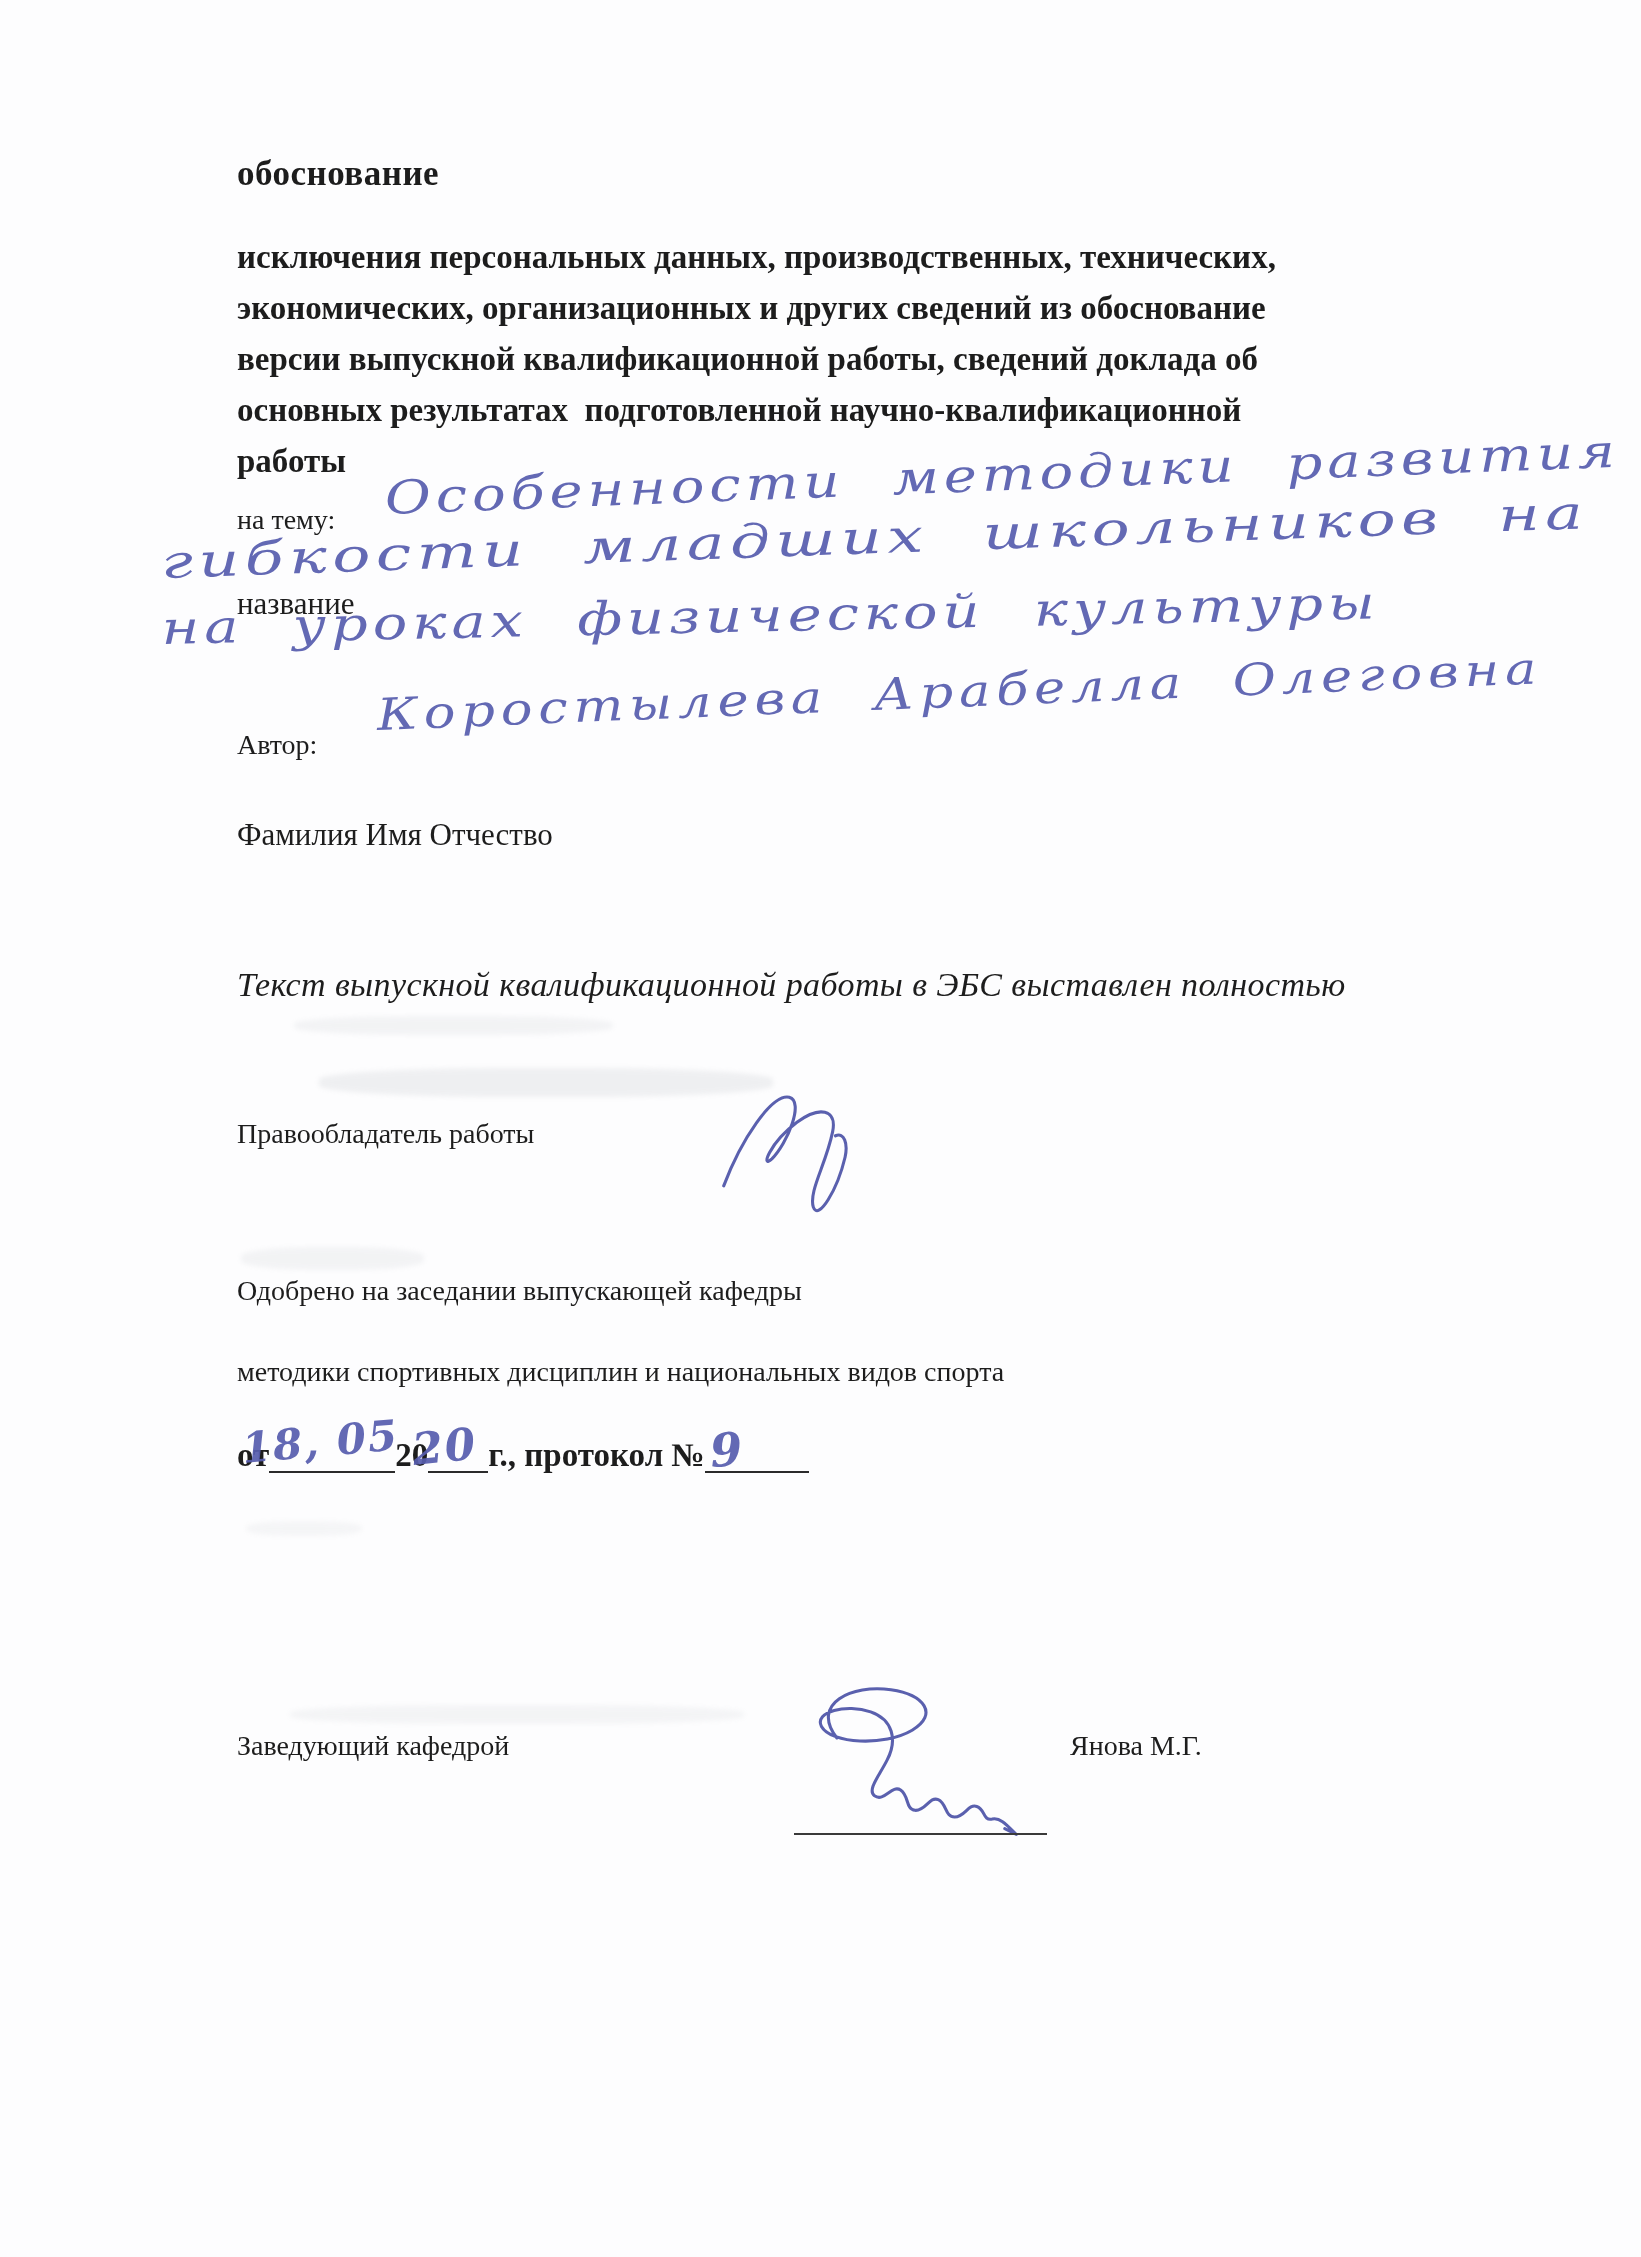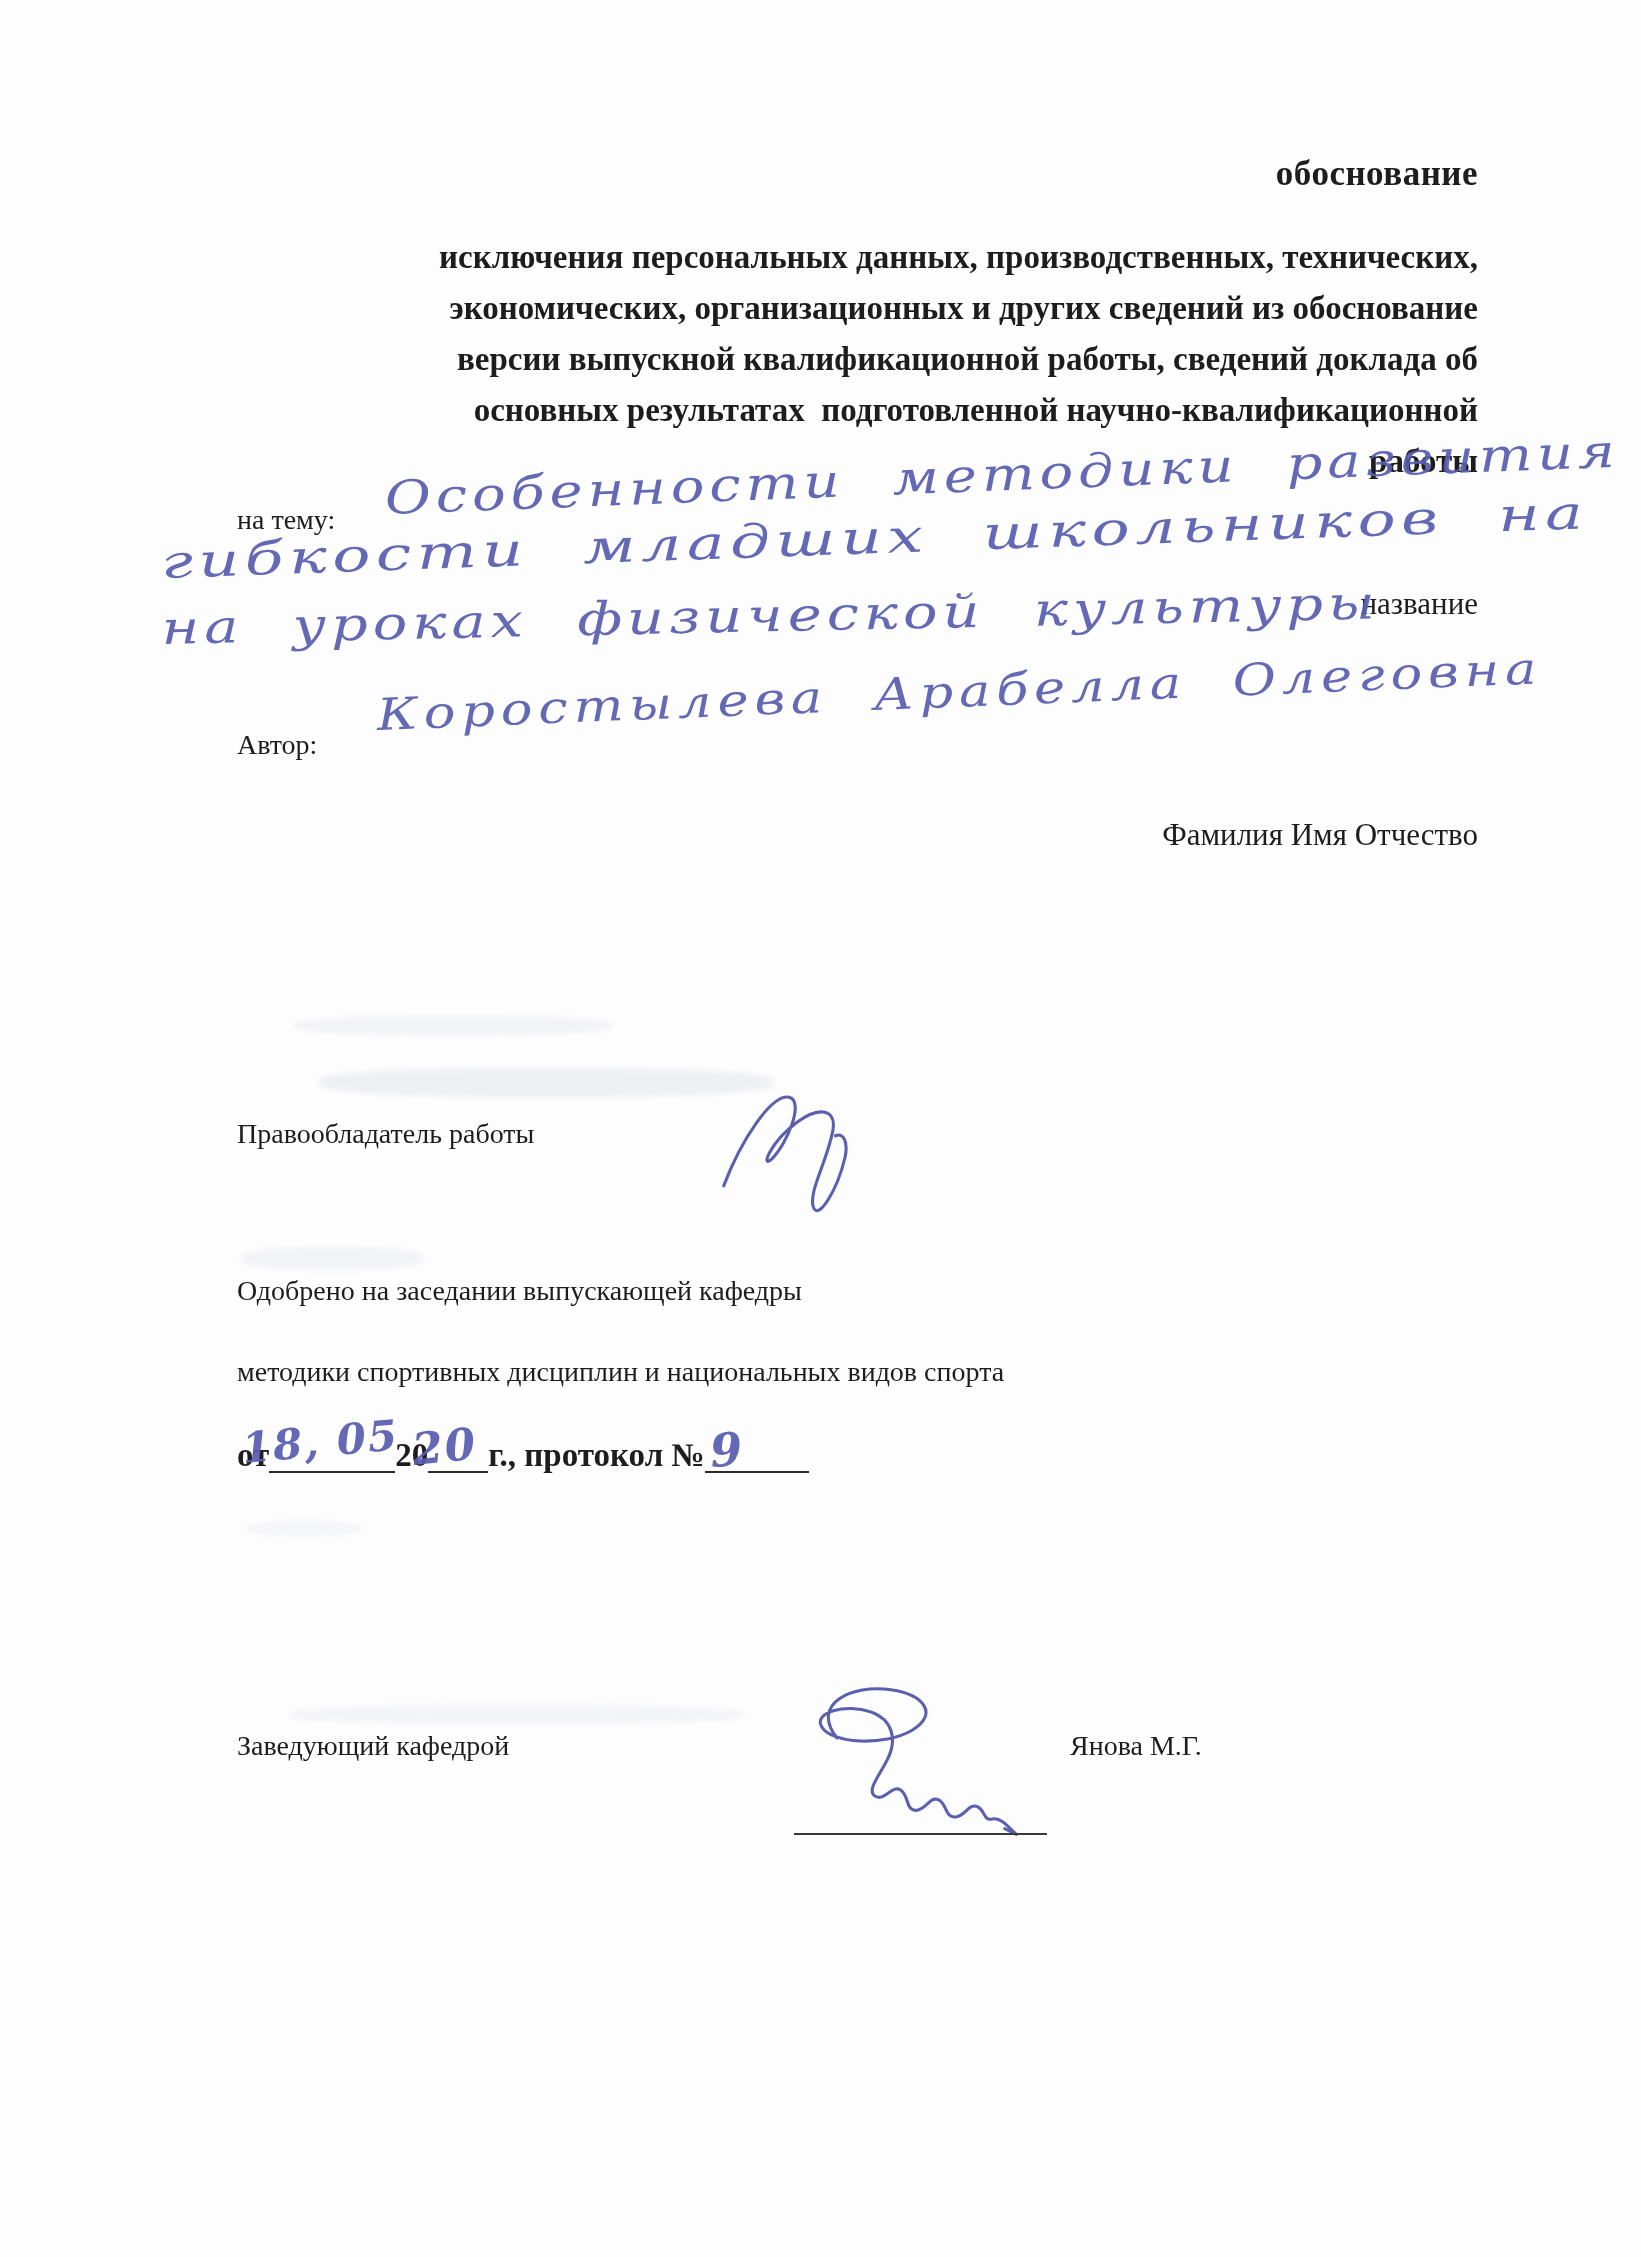--- a/index.html
+++ b/index.html
@@ -7,21 +7,21 @@
     position:relative;
     width:1641px;height:2257px;
     background:#fdfdfe;
     overflow:hidden;
     font-family:"Liberation Serif", serif;
     color:#1d1d1d;
   }
   .abs{position:absolute;}
   .content{left:237px;width:1241px;}
   .printed{font-size:28px;line-height:1.25;}
-  .center{text-align:right;}
+  .center{text-align:left;}
   .title{top:154px;font-size:35px;font-weight:bold;letter-spacing:0.5px;}
   .subtitle{top:232px;font-size:33px;font-weight:bold;line-height:51px;}
   .subtitle div{white-space:pre-wrap;}
   .caption{font-size:31px;}
   .italic-statement{top:966px;font-style:italic;font-size:34px;letter-spacing:0.4px;}
   
   .hw{
     font-family:"DejaVu Serif", serif;
     font-style:italic;
     color:#575dae;
@@ -65,20 +65,21 @@
   <div class="abs printed" style="left:237px;top:502px;">на тему:</div>
   <div class="abs hw hw-theme" style="left:386px;top:471px;transform:rotate(-2.2deg) scaleX(1.22);">Особенности методики развития</div>
   <div class="abs hw hw-theme" style="left:162px;top:535px;transform:rotate(-2deg) scaleX(1.38);">гибкости младших школьников на</div>
   <div class="abs content center caption" style="top:586px;">название</div>
   <div class="abs hw hw-theme" style="left:162px;top:601px;transform:rotate(-1.2deg) scaleX(1.25);">на уроках физической культуры</div>
 
   <div class="abs printed" style="left:237px;top:727px;">Автор:</div>
   <div class="abs hw hw-author" style="left:378px;top:689px;transform:rotate(-2.3deg) scaleX(1.2);">Коростылева Арабелла Олеговна</div>
   <div class="abs content center caption" style="top:817px;">Фамилия Имя Отчество</div>
 
+  <div class="abs italic-statement" style="left:237px;">Текст выпускной квалификационной работы в ЭБС выставлен полностью</div>
 
   <div class="abs smudge" style="left:294px;top:1016px;width:319px;height:19.3px;opacity:0.10;"></div>
   <div class="abs smudge" style="left:319px;top:1068px;width:454px;height:29px;opacity:0.14;"></div>
   <div class="abs smudge" style="left:241px;top:1247px;width:183px;height:23px;opacity:0.10;"></div>
   <div class="abs smudge" style="left:246px;top:1521px;width:116px;height:15.4px;opacity:0.08;"></div>
   <div class="abs smudge" style="left:290px;top:1705px;width:454px;height:19.3px;opacity:0.09;"></div>
 
   <div class="abs printed" style="left:237px;top:1116px;">Правообладатель работы</div>
   <svg class="abs sig" style="left:716px;top:1072px;" width="159" height="169" viewBox="0 0 165 175">
     <path d="M8,118 C26,70 58,22 76,26 C92,30 74,74 58,90 C46,101 55,74 84,52 C107,35 126,38 121,62 C114,96 96,124 101,140 C106,155 126,122 134,88 C137,74 133,62 124,66"></path>

